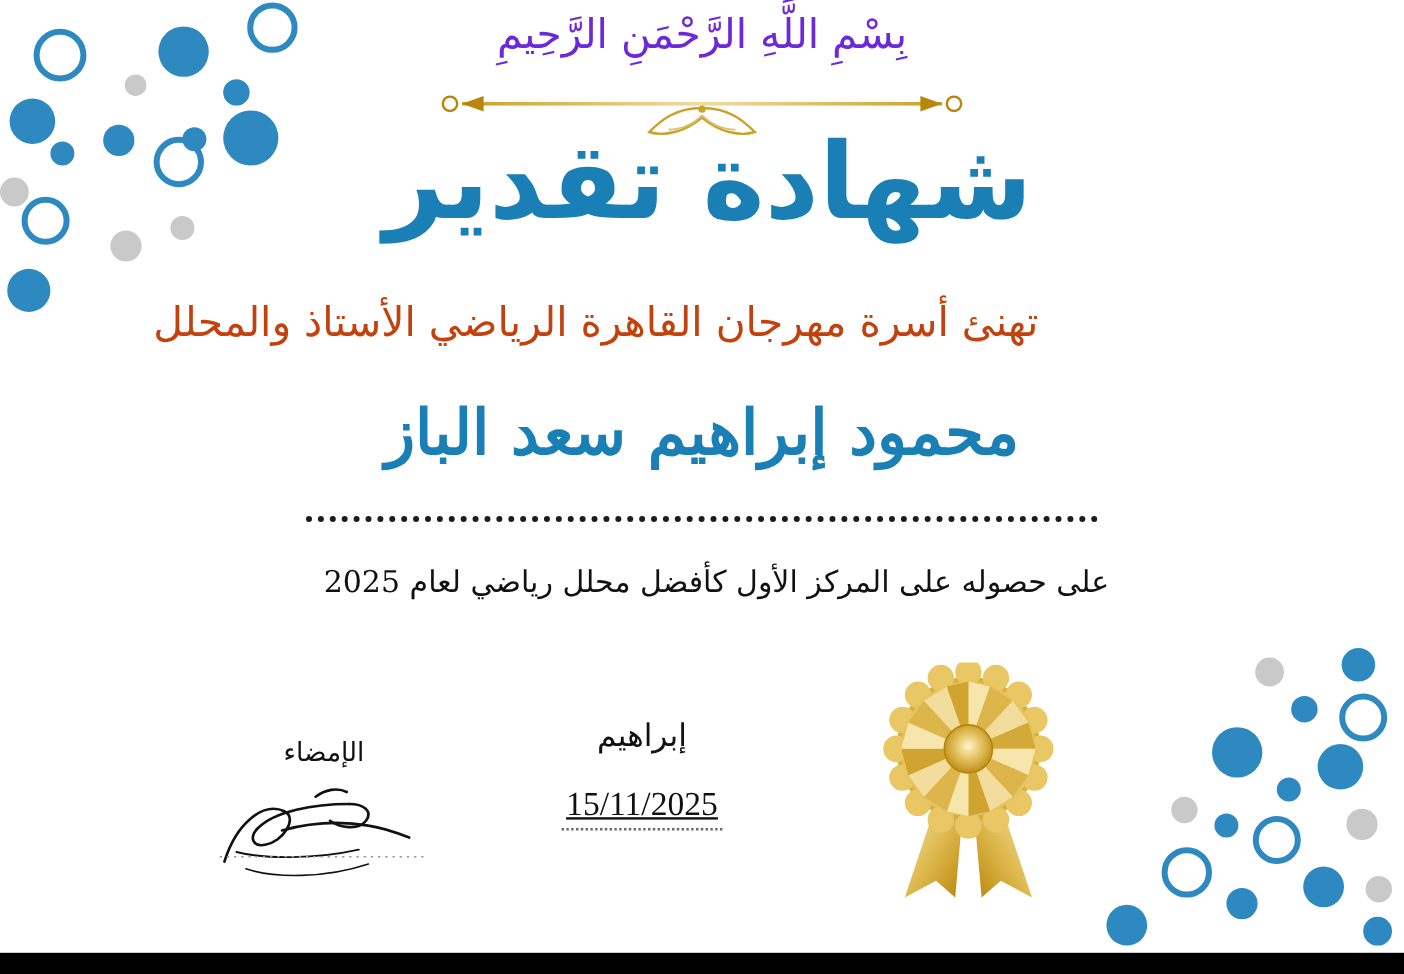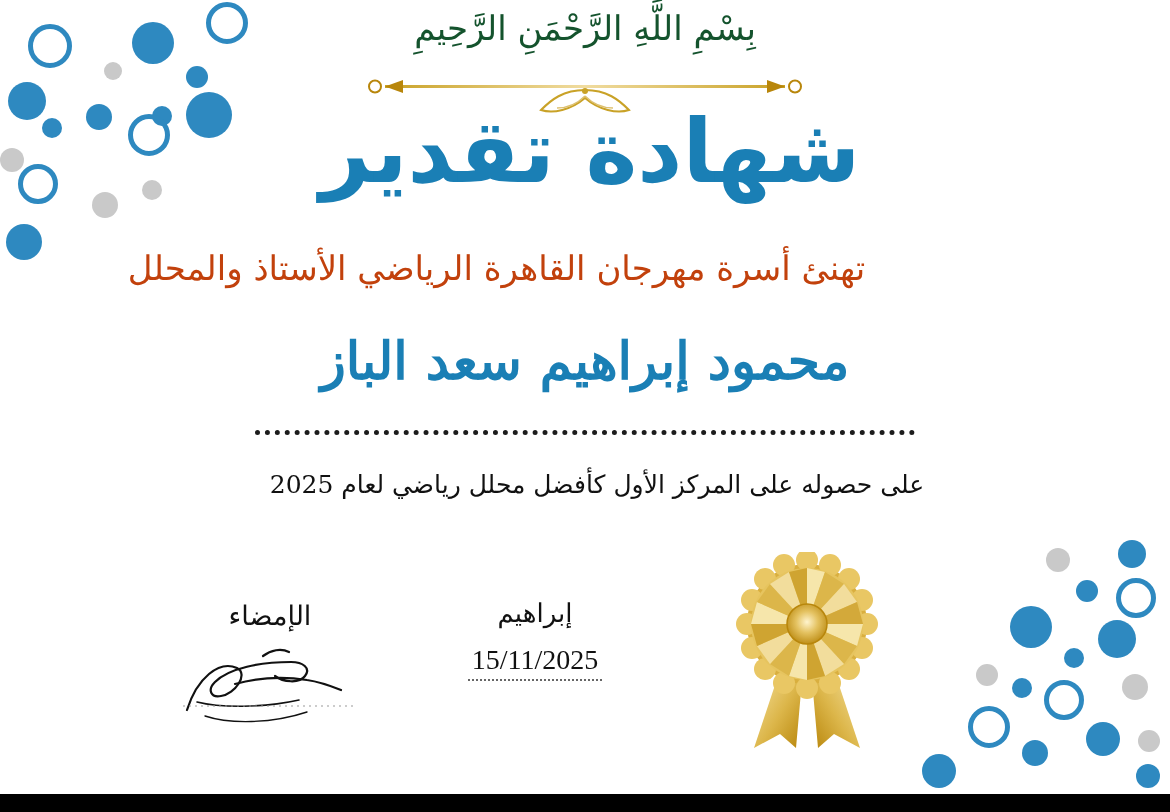--- a/index.html
+++ b/index.html
@@ -48,21 +48,21 @@
 
   
   .basmala {
     position: absolute;
     top: 8px;
     left: 0;
     width: 1170px;
     text-align: center;
     font-family: "DejaVu Serif", serif;
     font-size: 34px;
-    color: #14532d;
+    color: #6d28d9;
     letter-spacing: 0;
     white-space: nowrap;
   }
 
   
   .divider {
     position: absolute;
     top: 76px;
     left: 50%;
     transform: translateX(-50%);
@@ -138,50 +138,52 @@
   
   .sig-block {
     position: absolute;
     top: 600px;
     left: 175px;
     width: 190px;
     text-align: center;
   }
   .sig-label {
     font-family: Liberation Serif, serif;
-    font-size: 27px;
+    font-size: 22px;
     color: #111111;
     letter-spacing: 2px;
+    margin-top: 14px;
   }
   .sig-svg {
     margin-top: 6px;
   }
 
   
   .date-block {
     position: absolute;
     top: 598px;
     left: 440px;
     width: 190px;
     text-align: center;
   }
   .date-label {
     font-family: "DejaVu Serif", serif;
     font-size: 26px;
     color: #111111;
   }
   .date-value {
-    margin-top: 16px;
+    margin-top: 26px;
     display: inline-block;
     font-family: "Liberation Serif", serif;
     font-size: 28px;
     color: #111111;
     border-bottom: 2px dotted #666;
     padding: 0 4px 3px;
     direction: ltr;
+    text-decoration: underline;
   }
 
   
   .rosette {
     position: absolute;
     top: 552px;
     left: 722px;
     width: 170px;
     height: 200px;
   }

